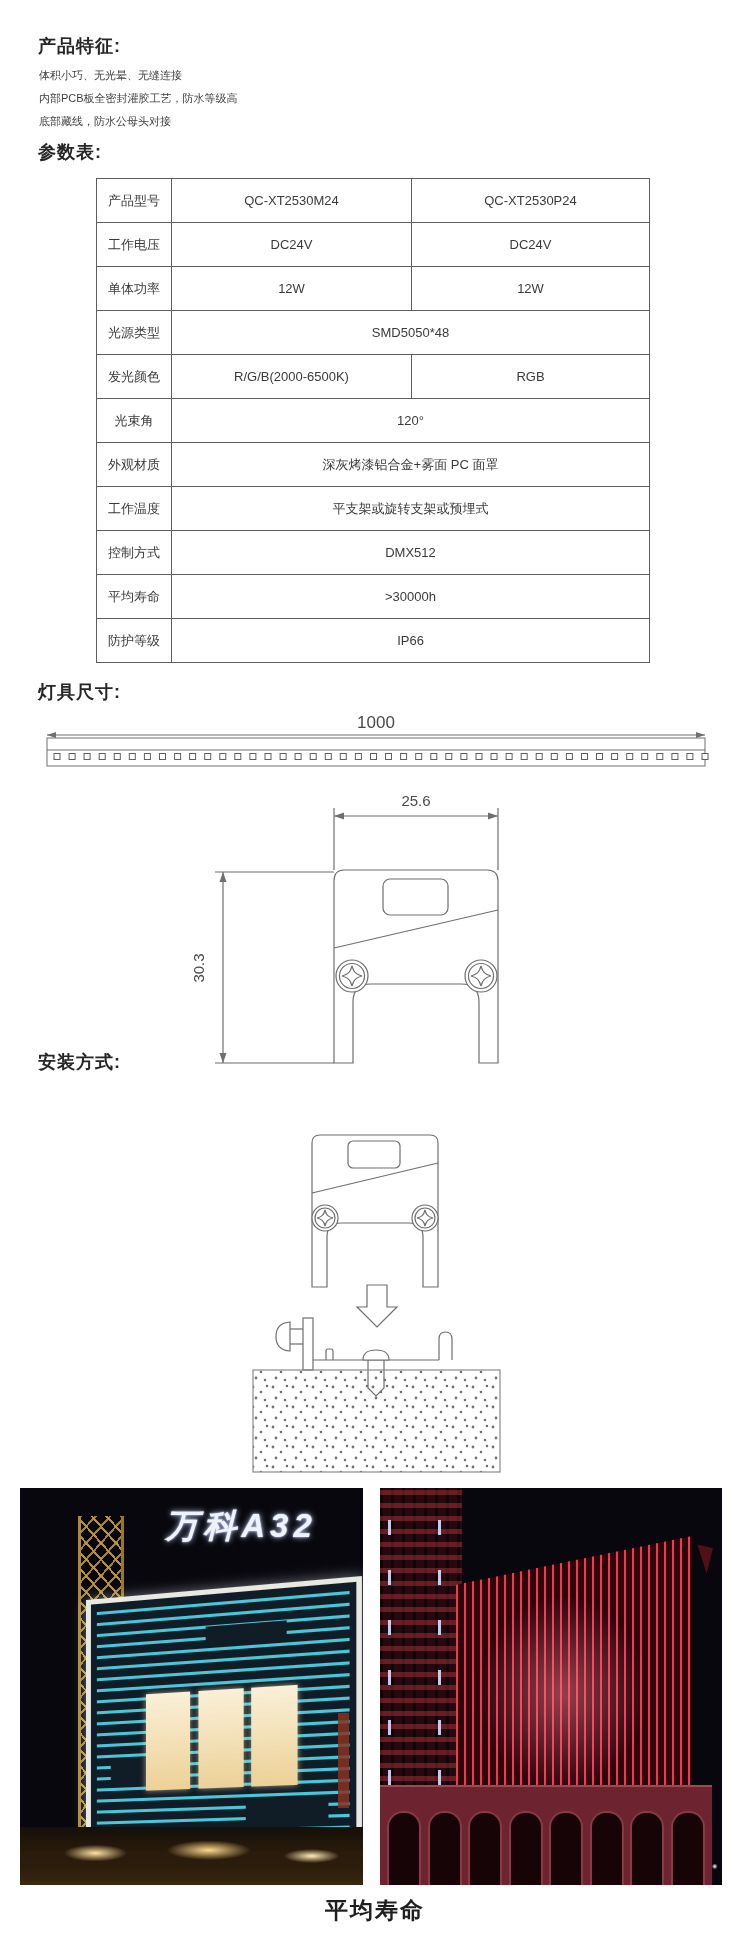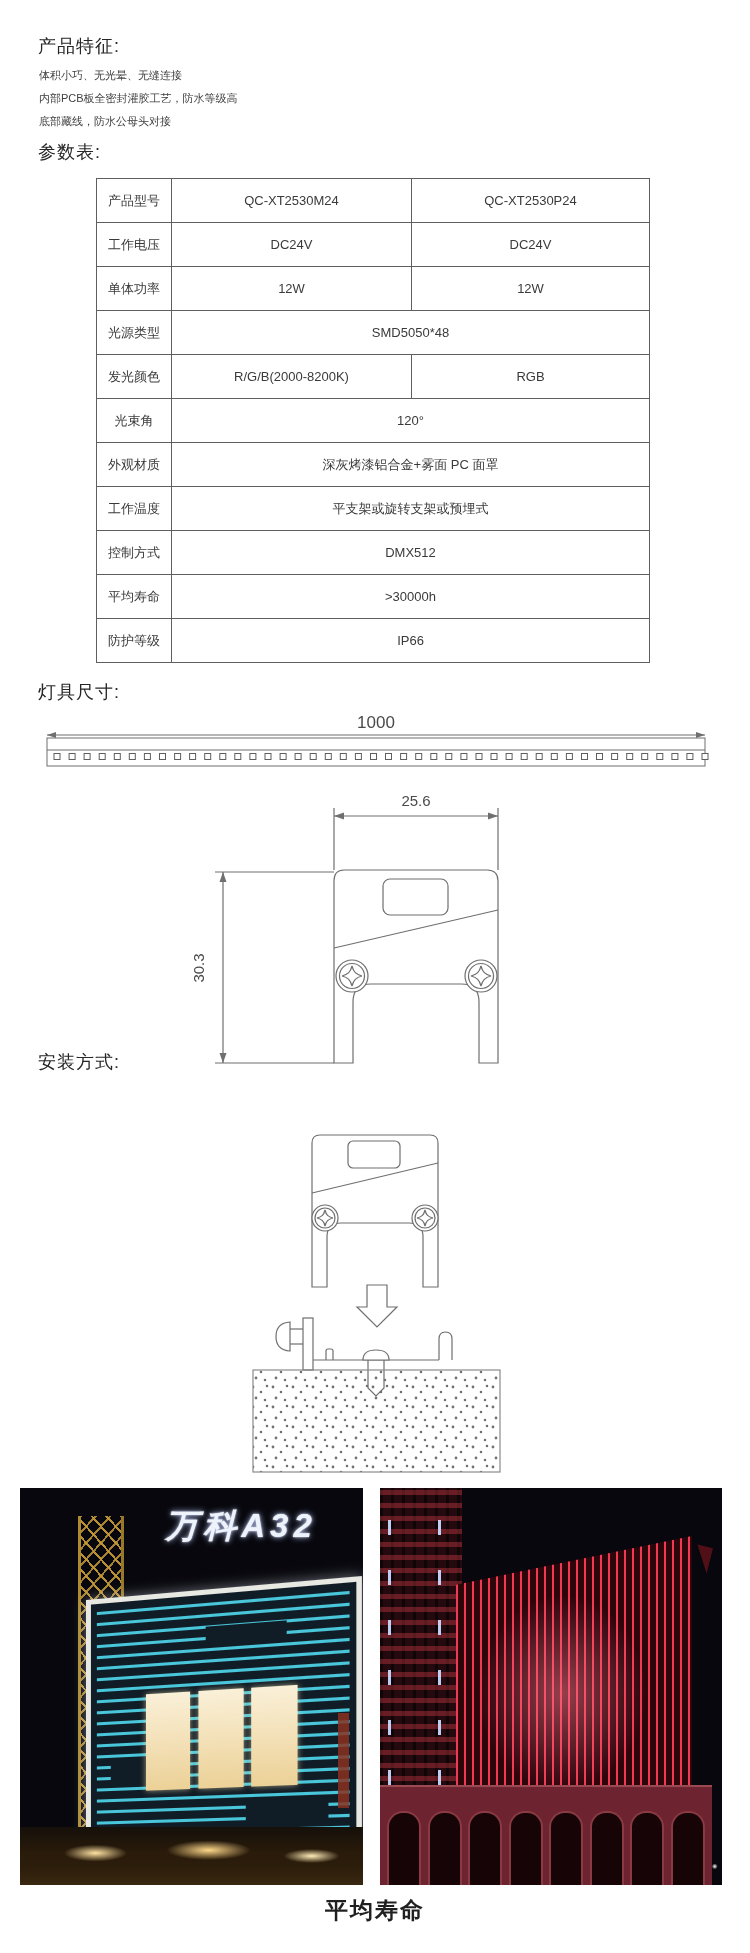--- a/index.html
+++ b/index.html
@@ -1,19 +1,19 @@
 <!DOCTYPE html>
 <html><head>
 <meta charset="utf-8">
 <style>
   html,body{margin:0;padding:0;background:#fff;}
   #page{position:relative;width:750px;height:1953px;background:#ffffff;overflow:hidden;
         font-family:"Liberation Sans","DejaVu Sans",sans-serif;color:#3a3a3a;}
   .abs{position:absolute;}
-  .h1{font-size:18px;font-weight:normal;color:#262626;letter-spacing:1px;}
+  .h1{font-size:18px;font-weight:bold;color:#262626;letter-spacing:1px;}
   .feature-line{font-size:11px;color:#3f3f3f;line-height:23px;white-space:nowrap;}
   
   table.spec{border-collapse:collapse;table-layout:fixed;}
   table.spec td{border:1px solid #5e5e5e;text-align:center;vertical-align:middle;
                 font-size:13px;color:#3a3a3a;height:43px;padding:0 4px;overflow:hidden;}
   
   svg text.dim{font-family:"Liberation Sans","DejaVu Sans",sans-serif;fill:#4a4a4a;}
   
   .photo{position:absolute;top:1488px;height:397px;background:#07070d;overflow:hidden;}
   .photo *{position:absolute;}
@@ -103,21 +103,21 @@
         <td>单体功率</td>
         <td>12W</td>
         <td>12W</td>
       </tr>
       <tr>
         <td>光源类型</td>
         <td colspan="2">SMD5050*48</td>
       </tr>
       <tr>
         <td>发光颜色</td>
-        <td>R/G/B(2000-8200K)</td>
+        <td>R/G/B(2000-6500K)</td>
         <td>RGB</td>
       </tr>
       <tr>
         <td>光束角</td>
         <td colspan="2">120°</td>
       </tr>
       <tr>
         <td>外观材质</td>
         <td colspan="2">深灰烤漆铝合金+雾面 PC 面罩</td>
       </tr>

